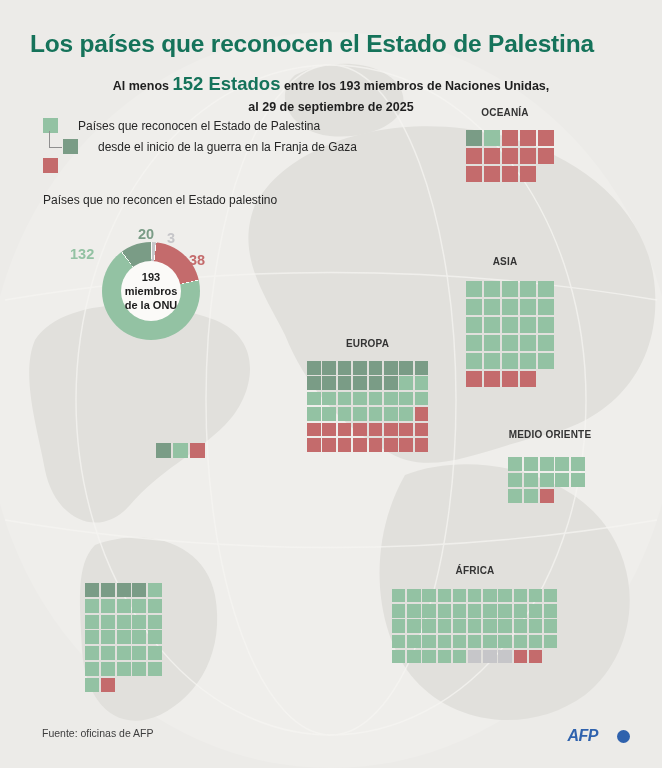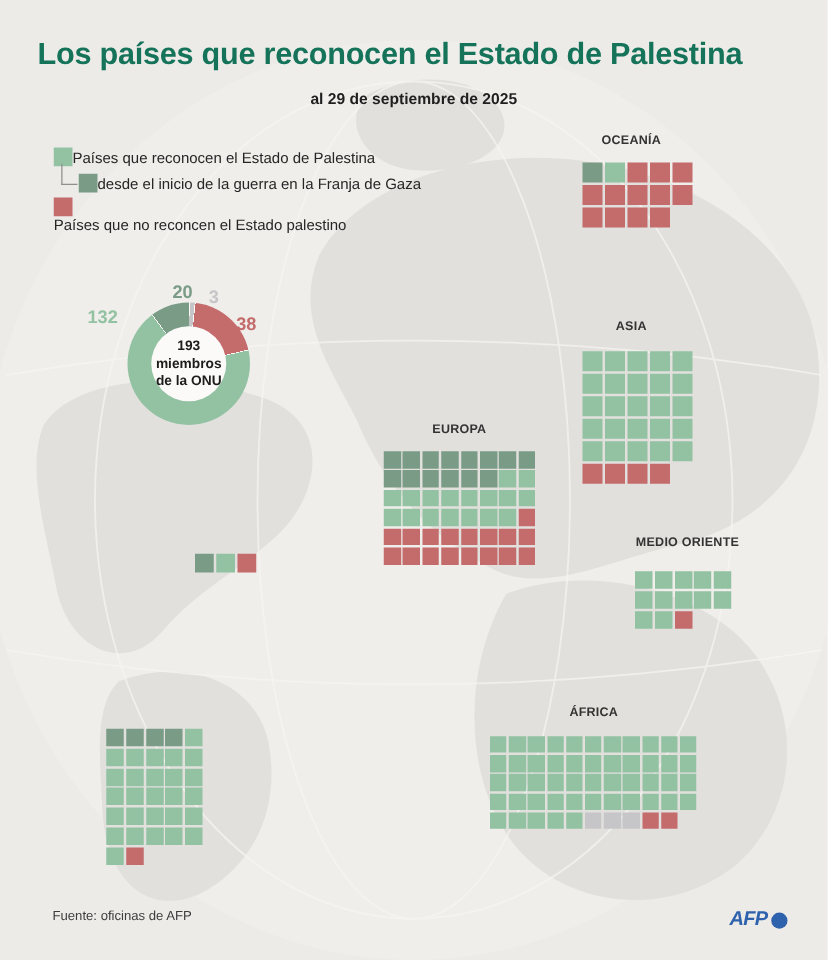--- a/index.html
+++ b/index.html
@@ -16,21 +16,21 @@
     font-size:24.5px; font-weight:700; letter-spacing:-0.2px;
     color:var(--c-title_green,#15735a);
   }
   .subtitle{
     position:absolute; left:0; top:70px; width:662px; text-align:center;
     font-size:12.5px; font-weight:700; color:#1f1f1f; line-height:1.5;
   }
   .subtitle .hl{ color:var(--c-title_green,#15735a); font-size:18.5px; font-weight:700; }
 
   
-  .legend-row{ position:absolute; display:flex; align-items:flex-start; gap:0; font-size:12px; line-height:1.3; color:#262626;}
+  .legend-row{ position:absolute; display:flex; align-items:flex-start; gap:20px; font-size:12px; line-height:1.3; color:#262626;}
   .sw{ width:15px; height:15px; flex:0 0 15px; margin-top:-1px;}
   .sw-light_green{background:var(--c-light_green);}
   .sw-dark_green{background:var(--c-dark_green);}
   .sw-red{background:var(--c-red);}
   .sw-gray{background:var(--c-gray);}
   .lg-1{left:43px; top:119px;}
   .lg-2{left:63px; top:140px;}
   .lg-3{left:43px; top:159px;flex-direction:column;}
   .lg-4{left:43px; top:182px; width:330px;}
   .lg-4 .lg-text{white-space:pre-line;}
@@ -73,21 +73,21 @@
   .wf-south_america{left:85px; top:583px; --sq:14px; gap:1.8px;}
   .wf-africa{left:392px; top:589px; --sq:13.4px; gap:1.8px;}
   .cell{ width:var(--sq); height:var(--sq);}
   .c-L{background:var(--c-light_green);}
   .c-D{background:var(--c-dark_green);}
   .c-R{background:var(--c-red);}
   .c-G{background:var(--c-gray);}
 
   
   .source{ position:absolute; left:42px; top:727px; font-size:10.5px; color:#3d3d3d;}
-  .afp-logo{ position:absolute; right:32px; top:727px; display:flex; align-items:center; gap:3px;justify-content:space-between;}
+  .afp-logo{ position:absolute; right:32px; top:727px; display:flex; align-items:center; gap:19px;justify-content:space-between;}
   .afp-text{ font-weight:700; font-style:italic; font-size:16px; letter-spacing:-0.5px; color:var(--c-afp_blue,#2f62ad);}
   .afp-dot{ width:13px; height:13px; border-radius:50%; background:var(--c-afp_blue,#2f62ad);}
 </style>
 </head>
 <body>
 
 <div class="stage">
 
   <svg class="map-bg" width="662" height="768" viewBox="0 0 662 768" aria-hidden="true">
     <ellipse cx="331" cy="400" rx="345" ry="368" fill="#efeeeb"></ellipse>
@@ -102,20 +102,25 @@
       <ellipse cx="331" cy="400" rx="255" ry="335"></ellipse>
       <ellipse cx="331" cy="400" rx="125" ry="335"></ellipse>
       <path d="M5,300 Q331,245 657,300"></path>
       <path d="M5,520 Q331,575 657,520"></path>
     </g>
   </svg>
 
   <div class="title">Los países que reconocen el Estado de Palestina</div>
 
   <div class="subtitle">
+    <div>
+      <span>Al menos</span>
+      <span class="hl">152 Estados</span>
+      <span>entre los 193 miembros de Naciones Unidas,</span>
+    </div>
     <div>al 29 de septiembre de 2025</div>
   </div>
 
   <div class="legend-row lg-1">
     <div class="sw sw-light_green"></div>
     <div class="lg-text">Países que reconocen el Estado de Palestina</div>
   </div>
   <div class="elbow"></div>
   <div class="legend-row lg-2">
     <div class="sw sw-dark_green"></div>

